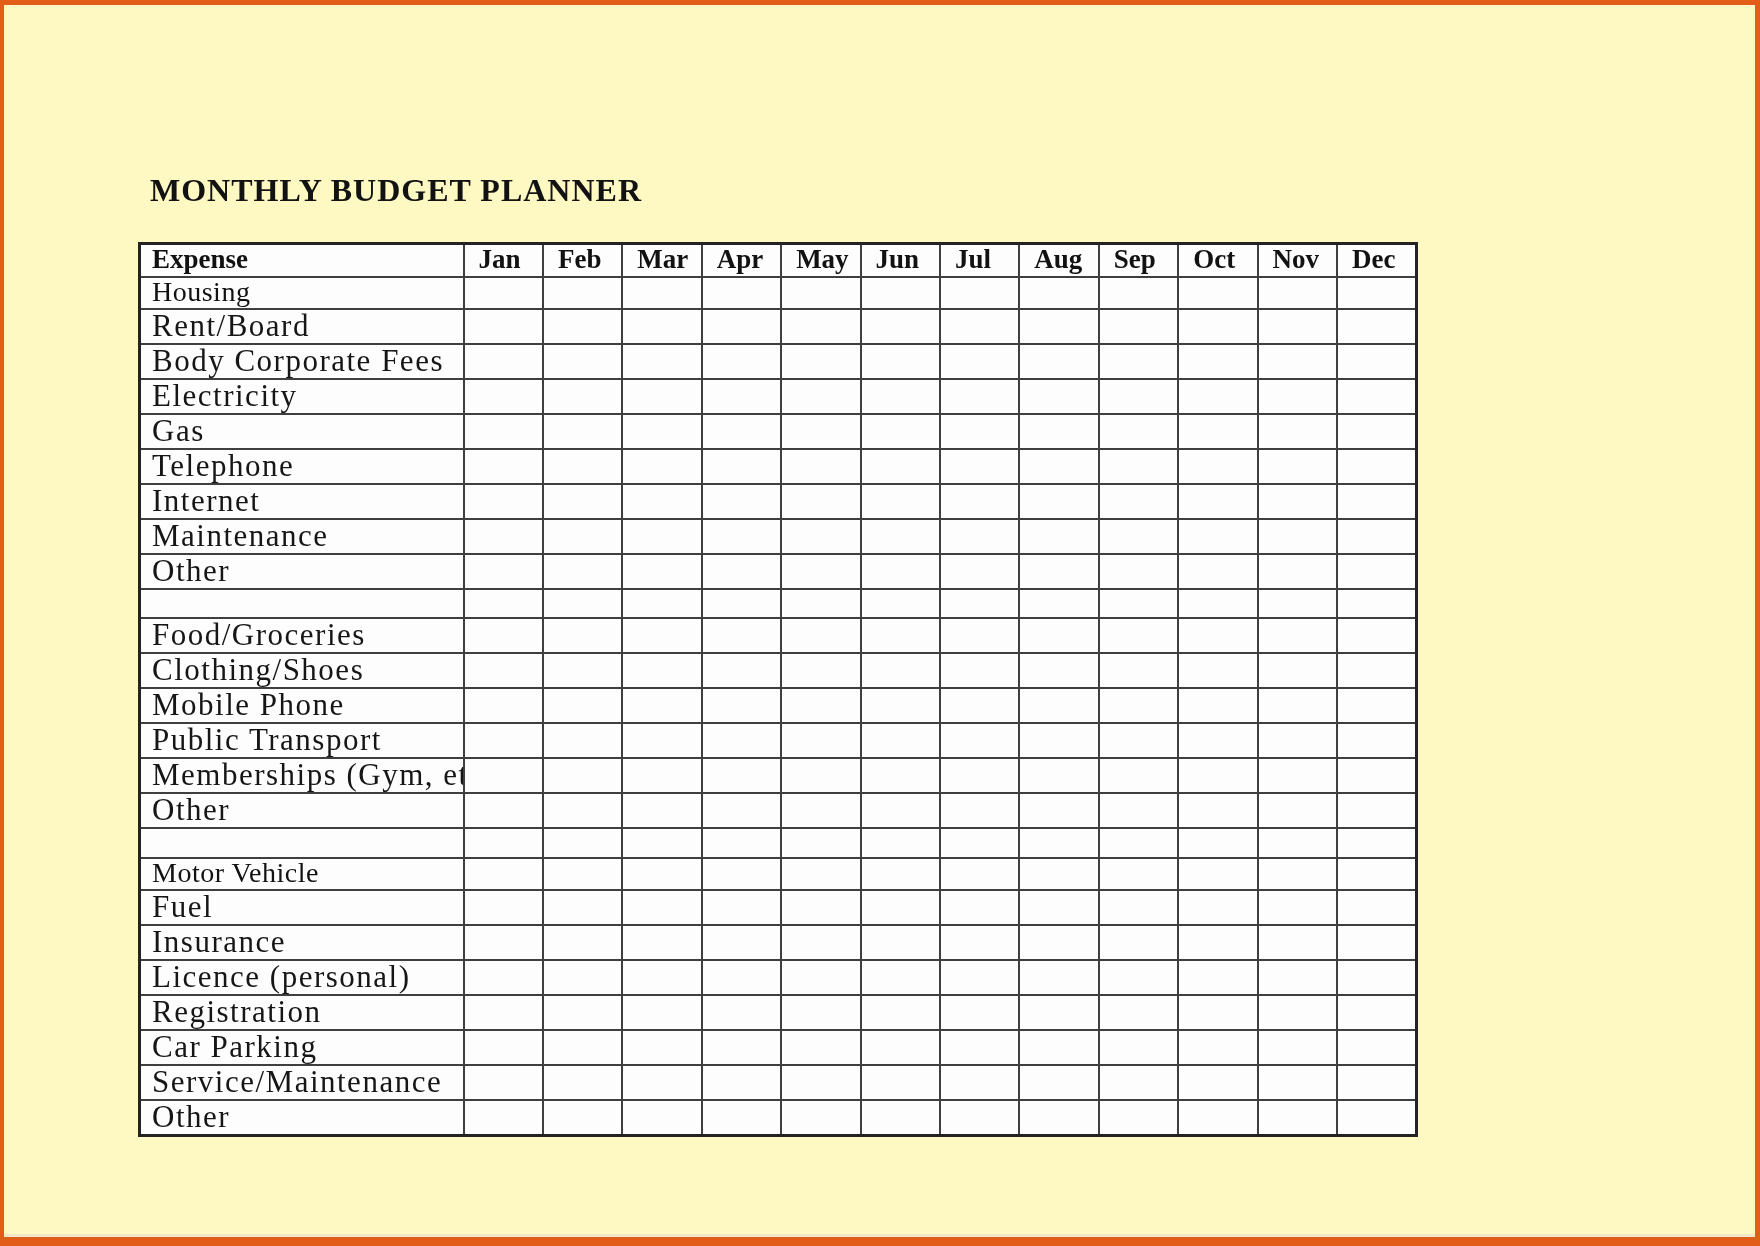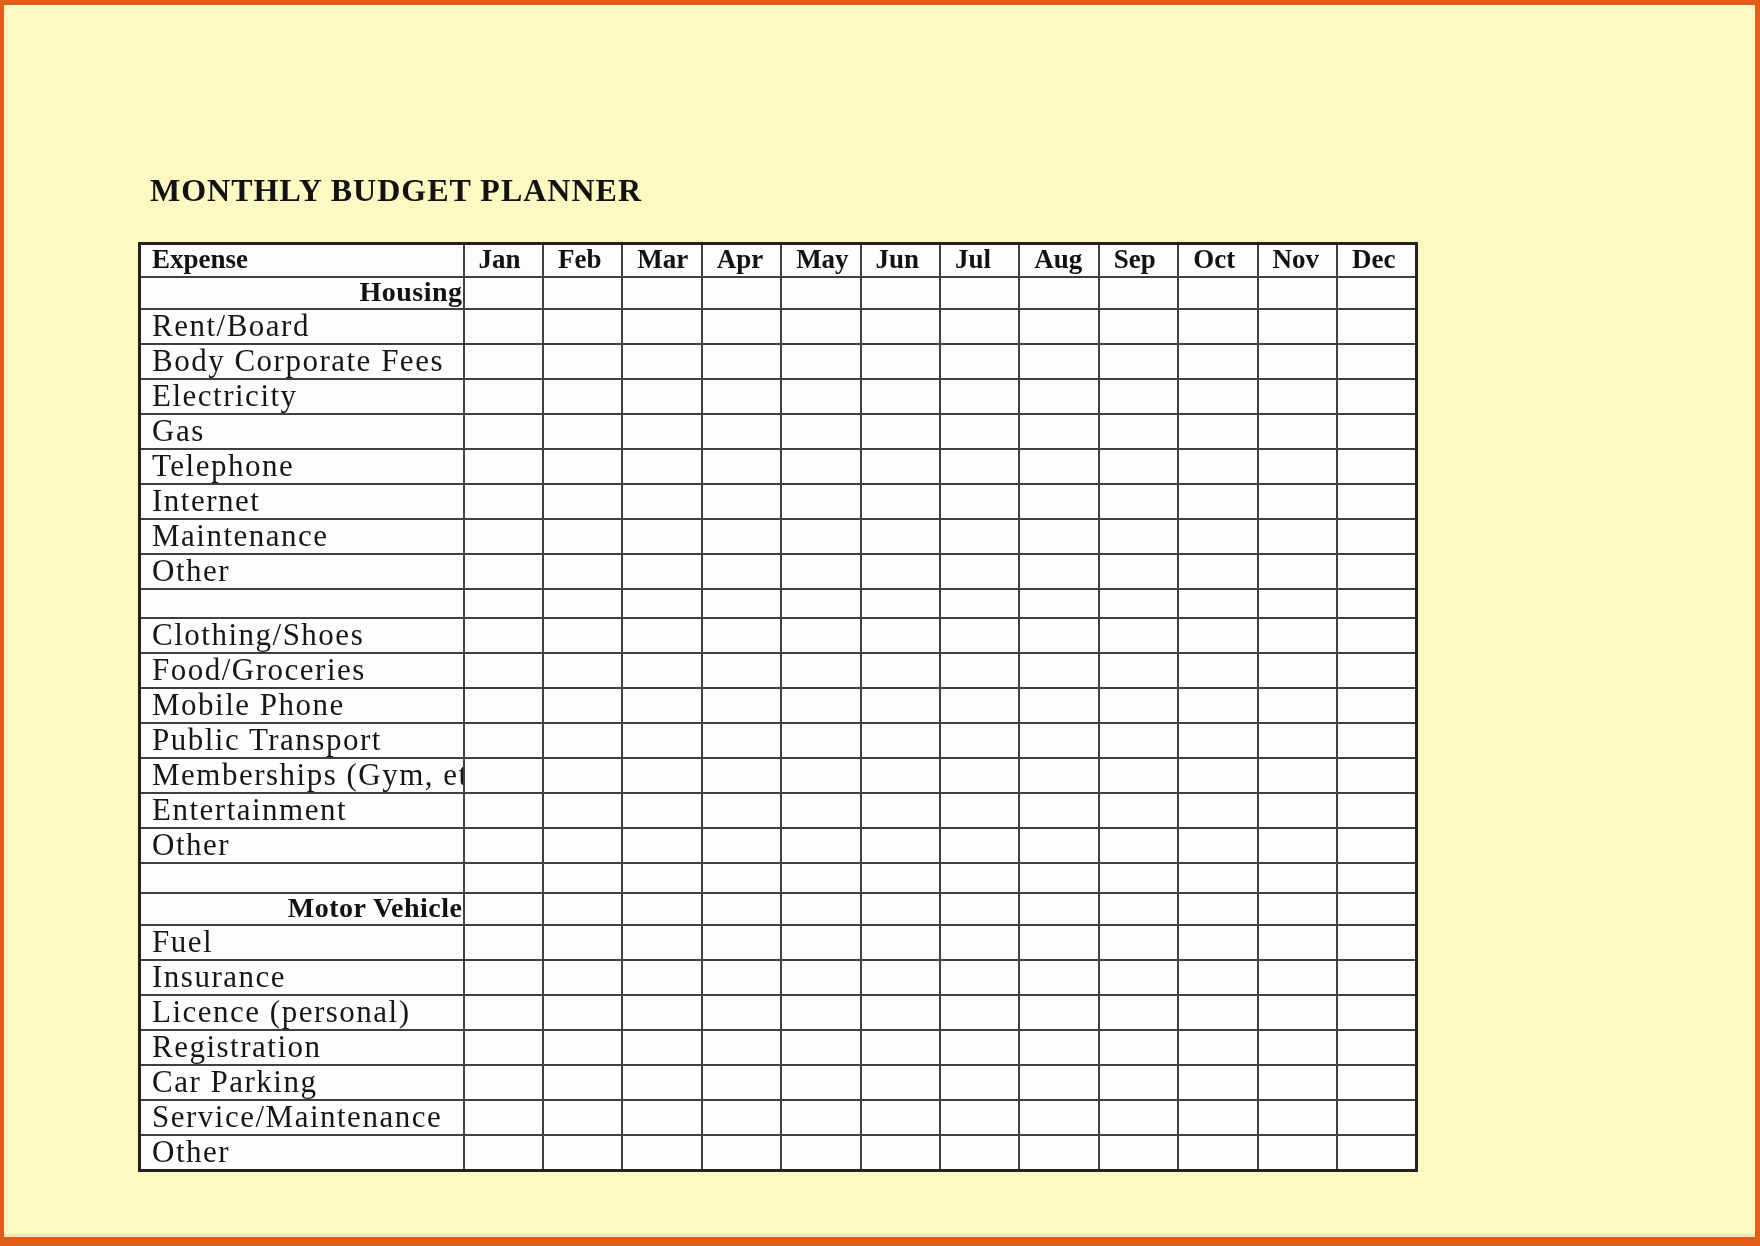--- a/index.html
+++ b/index.html
@@ -73,24 +73,23 @@
   }
   td.label-cell {
     font-size: 31px;
     letter-spacing: 1.5px;
     color: #161616;
     padding: 0 0 2px 11px;
     line-height: 1;
   }
   td.label-cell.section {
     font-size: 28px;
-    font-weight: bold;
+    font-weight: normal;
     letter-spacing: 0.5px;
     color: #121212;
-    text-align: right;
   }
   td.month-cell {
     background: #fdfdfd;
   }
 </style>
 </head>
 <body>
 
 <div class="page">
   <h1 class="title">MONTHLY BUDGET PLANNER</h1>
@@ -273,50 +272,50 @@
           <td class="month-cell"></td>
           <td class="month-cell"></td>
           <td class="month-cell"></td>
           <td class="month-cell"></td>
           <td class="month-cell"></td>
           <td class="month-cell"></td>
           <td class="month-cell"></td>
           <td class="month-cell"></td>
         </tr>
         <tr class="row-item">
+          <td class="label-cell item">Food/Groceries</td>
+          <td class="month-cell"></td>
+          <td class="month-cell"></td>
+          <td class="month-cell"></td>
+          <td class="month-cell"></td>
+          <td class="month-cell"></td>
+          <td class="month-cell"></td>
+          <td class="month-cell"></td>
+          <td class="month-cell"></td>
+          <td class="month-cell"></td>
+          <td class="month-cell"></td>
+          <td class="month-cell"></td>
+          <td class="month-cell"></td>
+        </tr>
+        <tr class="row-item">
           <td class="label-cell item">Clothing/Shoes</td>
           <td class="month-cell"></td>
           <td class="month-cell"></td>
           <td class="month-cell"></td>
           <td class="month-cell"></td>
           <td class="month-cell"></td>
           <td class="month-cell"></td>
           <td class="month-cell"></td>
           <td class="month-cell"></td>
           <td class="month-cell"></td>
           <td class="month-cell"></td>
           <td class="month-cell"></td>
           <td class="month-cell"></td>
         </tr>
         <tr class="row-item">
-          <td class="label-cell item">Food/Groceries</td>
-          <td class="month-cell"></td>
-          <td class="month-cell"></td>
-          <td class="month-cell"></td>
-          <td class="month-cell"></td>
-          <td class="month-cell"></td>
-          <td class="month-cell"></td>
-          <td class="month-cell"></td>
-          <td class="month-cell"></td>
-          <td class="month-cell"></td>
-          <td class="month-cell"></td>
-          <td class="month-cell"></td>
-          <td class="month-cell"></td>
-        </tr>
-        <tr class="row-item">
           <td class="label-cell item">Mobile Phone</td>
           <td class="month-cell"></td>
           <td class="month-cell"></td>
           <td class="month-cell"></td>
           <td class="month-cell"></td>
           <td class="month-cell"></td>
           <td class="month-cell"></td>
           <td class="month-cell"></td>
           <td class="month-cell"></td>
           <td class="month-cell"></td>
@@ -334,35 +333,20 @@
           <td class="month-cell"></td>
           <td class="month-cell"></td>
           <td class="month-cell"></td>
           <td class="month-cell"></td>
           <td class="month-cell"></td>
           <td class="month-cell"></td>
           <td class="month-cell"></td>
         </tr>
         <tr class="row-item">
           <td class="label-cell item">Memberships (Gym, etc)</td>
-          <td class="month-cell"></td>
-          <td class="month-cell"></td>
-          <td class="month-cell"></td>
-          <td class="month-cell"></td>
-          <td class="month-cell"></td>
-          <td class="month-cell"></td>
-          <td class="month-cell"></td>
-          <td class="month-cell"></td>
-          <td class="month-cell"></td>
-          <td class="month-cell"></td>
-          <td class="month-cell"></td>
-          <td class="month-cell"></td>
-        </tr>
-        <tr class="row-item">
-          <td class="label-cell item">Entertainment</td>
           <td class="month-cell"></td>
           <td class="month-cell"></td>
           <td class="month-cell"></td>
           <td class="month-cell"></td>
           <td class="month-cell"></td>
           <td class="month-cell"></td>
           <td class="month-cell"></td>
           <td class="month-cell"></td>
           <td class="month-cell"></td>
           <td class="month-cell"></td>

